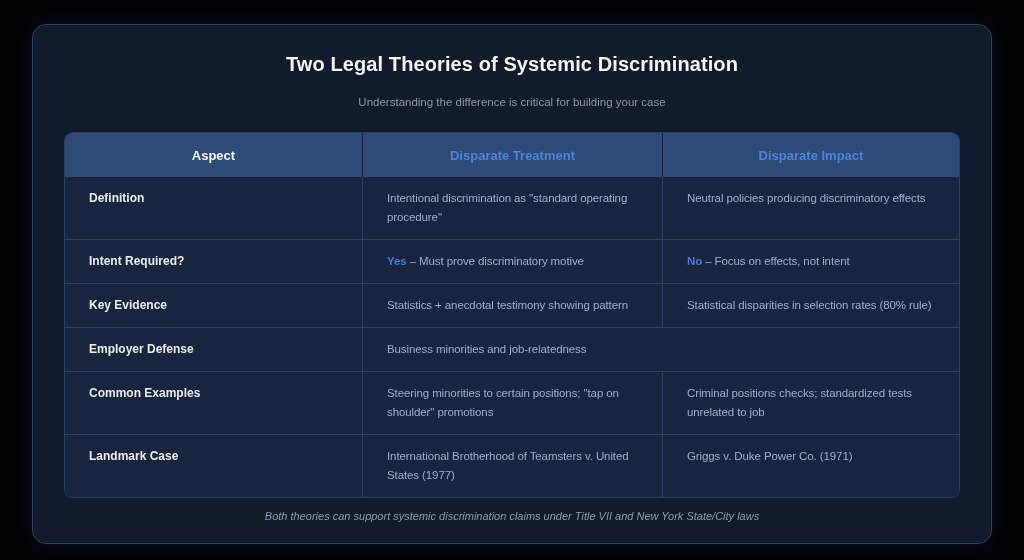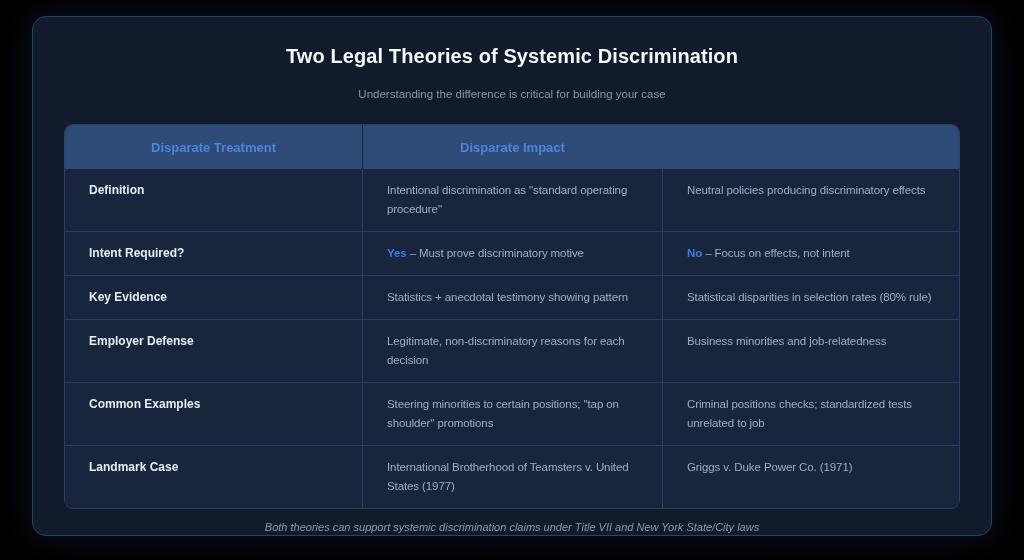--- a/index.html
+++ b/index.html
@@ -4,21 +4,21 @@
 <style>
   * { margin: 0; padding: 0; box-sizing: border-box; }
   html, body {
     width: 1024px; height: 560px;
     background: var(--canvas-bg, #000);
     font-family: "Liberation Sans", "DejaVu Sans", sans-serif;
     overflow: hidden;
   }
   .card {
     position: absolute;
-    left: 32px; top: 16px;
+    left: 32px; top: 24px;
     width: 960px; height: 520px;
     background: var(--card-bg, #111b2b);
     border: 1px solid var(--card-border, #2b4166);
     border-radius: 14px;
     box-shadow: 0 0 34px rgba(45, 90, 170, 0.20), 0 12px 40px rgba(0,0,0,0.65);
     padding: 28px 31px 0 31px;
   }
   .title {
     text-align: center;
     color: var(--title-text, #f4f7fb);
@@ -92,20 +92,21 @@
 </style>
 </head>
 <body>
 
 <div class="card">
   <h1 class="title">Two Legal Theories of Systemic Discrimination</h1>
   <p class="subtitle">Understanding the difference is critical for building your case</p>
 
   <div class="table">
     <div class="thead">
+      <div class="th">Aspect</div>
       <div class="th accent-col">Disparate Treatment</div>
       <div class="th accent-col">Disparate Impact</div>
     </div>
     <div class="tbody" id="tbody">
         <div class="tr">
           <div class="td aspect-label">Definition</div>
           <div class="td">Intentional discrimination as "standard operating procedure"</div>
           <div class="td">Neutral policies producing discriminatory effects</div>
         </div>
         <div class="tr">
@@ -113,21 +114,20 @@
           <div class="td"><span class="accent">Yes</span> – Must prove discriminatory motive</div>
           <div class="td"><span class="accent">No</span> – Focus on effects, not intent</div>
         </div>
         <div class="tr">
           <div class="td aspect-label">Key Evidence</div>
           <div class="td">Statistics + anecdotal testimony showing pattern</div>
           <div class="td">Statistical disparities in selection rates (80% rule)</div>
         </div>
         <div class="tr">
           <div class="td aspect-label">Employer Defense</div>
-          <div class="td">Legitimate, non-discriminatory reasons for each decision</div>
           <div class="td">Business minorities and job-relatedness</div>
         </div>
         <div class="tr">
           <div class="td aspect-label">Common Examples</div>
           <div class="td">Steering minorities to certain positions; "tap on shoulder" promotions</div>
           <div class="td">Criminal positions checks; standardized tests unrelated to job</div>
         </div>
         <div class="tr">
           <div class="td aspect-label">Landmark Case</div>
           <div class="td">International Brotherhood of Teamsters v. United States (1977)</div>

